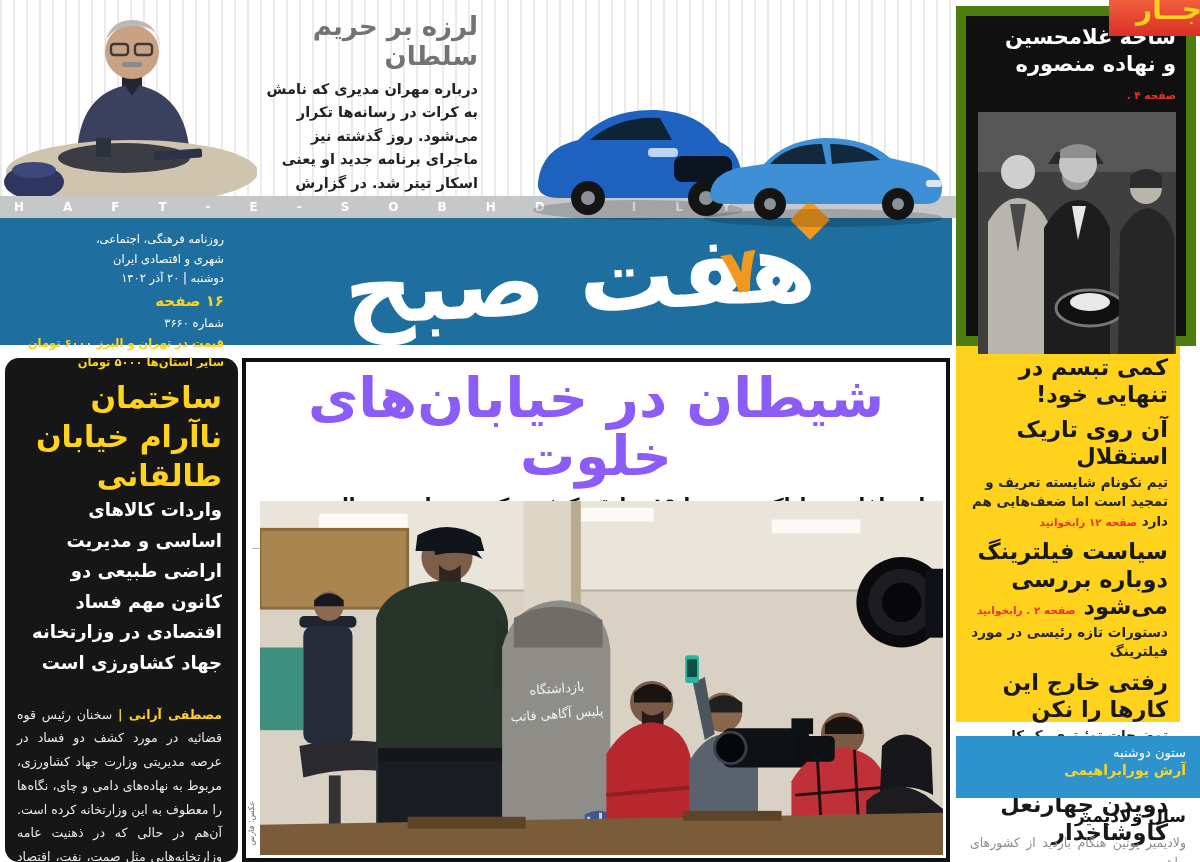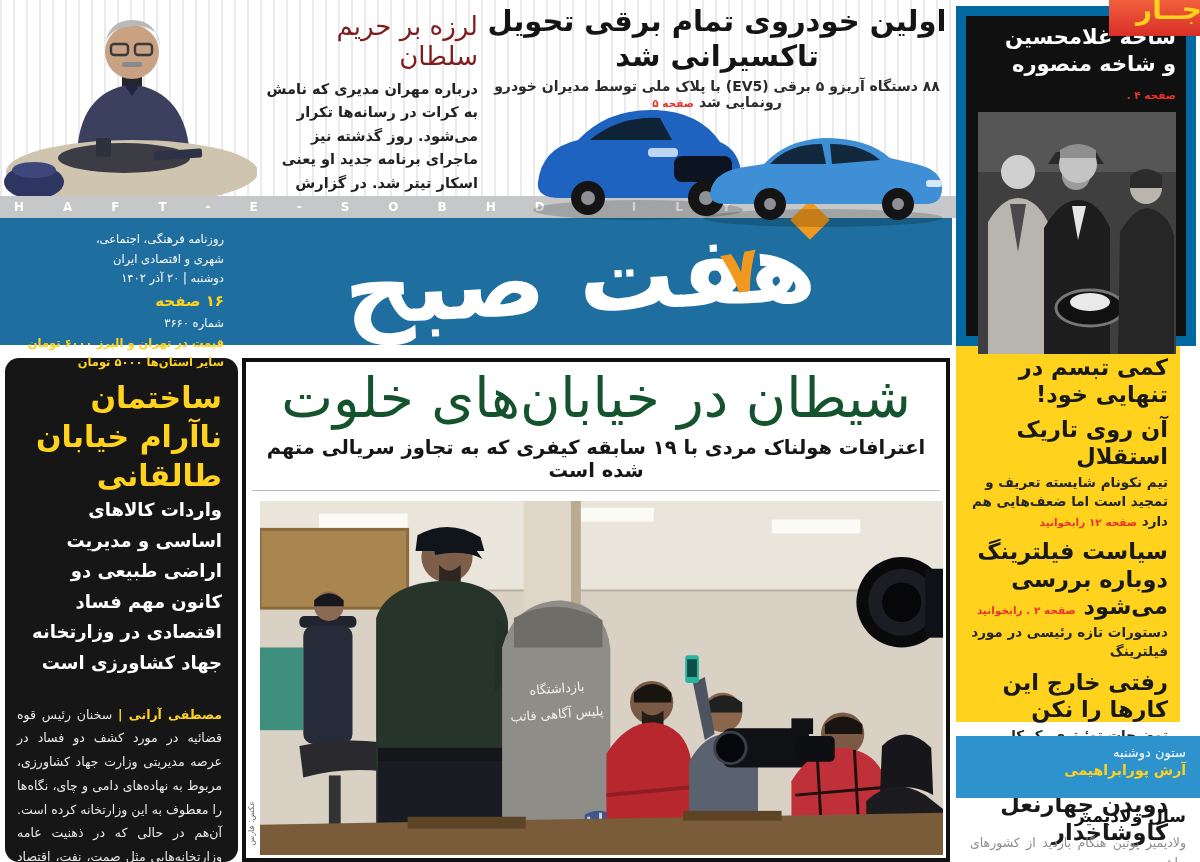--- a/index.html
+++ b/index.html
@@ -5,21 +5,21 @@
   html,body{margin:0;padding:0;background:#9a9a9a;}
   #page{position:relative;width:1200px;height:862px;background:#ffffff;overflow:hidden;
         font-family:"DejaVu Sans",sans-serif;}
   .abs{position:absolute;}
   .rtl{direction:rtl;}
   
   .pinstripes{left:0;top:0;width:958px;height:218px;
     background:repeating-linear-gradient(90deg,#ebebee 0 2px,#ffffff 2px 13px);}
   .presenter{left:4px;top:0;width:253px;height:196px;overflow:hidden;}
   .storyA{left:262px;top:12px;width:216px;height:184px;text-align:right;}
-  .storyA h2{margin:0 0 6px 12px;font-size:26px;font-weight:400;color:#7f1d1d;line-height:1.15;}
+  .storyA h2{margin:0 0 6px 12px;font-size:26px;font-weight:700;color:#737373;line-height:1.15;}
   .storyA p{margin:0;font-size:14.5px;font-weight:600;color:#222;line-height:1.62;}
   .pageref{color:#e8332a;font-size:10.5px;font-weight:700;white-space:nowrap;}
   .storyB{left:486px;top:4px;width:462px;text-align:center;}
   .storyB h2{margin:0;font-size:29px;font-weight:800;color:#141414;line-height:1.2;}
   .storyB p{margin:4px 0 0 0;font-size:14px;font-weight:700;color:#2a2a2a;}
   .cars{left:478px;top:52px;width:472px;height:182px;z-index:3;}
   
   .strip{left:0;top:196px;width:952px;height:22px;background:#c6c7c9;color:#fff;
     font-size:12px;font-weight:700;line-height:22px;letter-spacing:1.45em;
     white-space:nowrap;overflow:hidden;padding-left:14px;z-index:1;}
@@ -28,21 +28,21 @@
   .mastinfo .yellow{color:#ffd21e;font-weight:800;}
   .mastinfo .pages{font-size:15px;}
   .logo{left:250px;top:-14px;width:660px;height:150px;text-align:center;}
   .logo .word{font-size:96px;font-weight:800;color:#ffffff;line-height:150px;
     transform:rotate(-3deg);display:inline-block;letter-spacing:-4px;}
   .logo .seven{position:absolute;right:150px;top:30px;font-size:62px;font-weight:800;
     color:#f0991e;transform:rotate(-10deg);}
   .logo .diamond{position:absolute;right:86px;top:2px;width:28px;height:28px;
     background:#f0991e;transform:rotate(45deg);}
   
-  .photoBox{left:956px;top:6px;width:240px;height:340px;background:#0369a1;padding:10px;box-sizing:border-box;z-index:2;}
+  .photoBox{left:956px;top:6px;width:240px;height:340px;background:#4d7c0f;padding:10px;box-sizing:border-box;z-index:2;}
   .photoBox .inner{width:100%;height:100%;background:#101010;box-sizing:border-box;padding:8px 10px;}
   .photoBox h2{margin:0;color:#fff;font-size:21px;font-weight:800;text-align:right;line-height:1.3;}
   .redtab{left:1109px;top:0;width:120px;height:36px;background:linear-gradient(#f0603c,#d92f27);
     overflow:hidden;z-index:4;text-align:center;}
   .redtab span{color:#ffd21e;font-size:28px;font-weight:800;display:inline-block;transform:translateY(-7px);}
   
   .yellowCol{left:956px;top:346px;width:224px;height:376px;background:#ffd21e;
     box-sizing:border-box;padding:8px 12px 4px 8px;text-align:right;}
   .ystory{margin-bottom:7px;}
   .ystory h3{margin:0;font-size:22.5px;font-weight:800;color:#191919;line-height:1.22;letter-spacing:-0.5px;}
@@ -58,21 +58,21 @@
   
   .blackCol{left:5px;top:358px;width:233px;height:504px;background:#161616;box-sizing:border-box;
     padding:20px 16px 0 12px;text-align:right;overflow:hidden;border-radius:14px;}
   .blackCol h2{margin:0;color:#ffd21e;font-size:30px;font-weight:800;line-height:1.3;letter-spacing:-0.5px;}
   .blackCol .sub{color:#ffffff;font-size:18px;font-weight:700;line-height:1.7;}
   .blackCol .body{margin-top:24px;font-size:12.5px;line-height:1.9;color:#e9e9e9;text-align:justify;}
   .blackCol .body .author{color:#ffd21e;font-weight:800;}
   
   .mainBox{left:242px;top:358px;width:708px;height:504px;border:4px solid #101010;
     background:#fff;box-sizing:border-box;overflow:hidden;}
-  .mainBox h1{margin:8px 10px 0 10px;font-size:55px;font-weight:400;color:#14532d;
+  .mainBox h1{margin:8px 10px 0 10px;font-size:55px;font-weight:700;color:#8b5cf6;
     text-align:center;line-height:1.05;letter-spacing:-2px;}
   .mainBox .sub{margin:8px 10px 0 10px;font-size:19.5px;font-weight:800;color:#161616;text-align:center;}
   .mainBox .rule{margin:8px 6px 0 6px;border-top:1px solid #bbb;}
   .mainPhoto{position:absolute;left:14px;right:3px;top:139px;bottom:3px;overflow:hidden;}
   .vcredit{position:absolute;left:1px;bottom:12px;writing-mode:vertical-rl;transform:rotate(180deg);
     font-size:8px;color:#666;letter-spacing:1px;}
 </style>
 </head>
 <body>
 
@@ -98,25 +98,20 @@
       <ellipse cx="30" cy="170" rx="22" ry="8" fill="#3d477c"></ellipse>
     </svg>
   </div>
 
   <div class="abs storyA rtl">
     <h2>لرزه بر حریم سلطان</h2>
     <p><span>درباره مهران مدیری که نامش به کرات در رسانه‌ها تکرار می‌شود. روز گذشته نیز ماجرای برنامه جدید او یعنی اسکار تیتر شد. در گزارش امروز متن و حواشی اخیر این چهره کمدی را مرور کرده‌ایم</span>
       <span class="pageref">صفحه ۹ . رابخوانید</span></p>
   </div>
 
-  <div class="abs storyB rtl">
-    <h2>اولین خودروی تمام برقی تحویل تاکسیرانی شد</h2>
-    <p><span>۸۸ دستگاه آریزو ۵ برقی (EV5) با پلاک ملی توسط مدیران خودرو رونمایی شد</span>
-      <span class="pageref">صفحه ۵</span></p>
-  </div>
 
   <div class="abs cars">
     <svg width="472" height="182" viewBox="0 0 472 182">
       <ellipse cx="160" cy="158" rx="105" ry="10" fill="rgba(0,0,0,0.18)"></ellipse>
       <path d="M60,130 Q64,96 100,88 Q130,56 178,58 Q222,60 242,90 Q262,98 264,126 Q264,146 246,146 L82,146 Q58,146 60,130 Z" fill="#1f63c0"></path>
       <path d="M112,88 Q140,64 182,66 L194,88 Z" fill="#0e2436"></path>
       <rect x="196" y="104" width="58" height="26" rx="8" fill="#0b1420"></rect>
       <rect x="170" y="96" width="30" height="9" rx="4" fill="#bcd6f2"></rect>
       <circle cx="110" cy="146" r="17" fill="#141414"></circle>
         <circle cx="110" cy="146" r="7" fill="#8d9196"></circle>
@@ -149,21 +144,21 @@
     <div class="abs logo rtl">
       <span class="word">هفت صبح</span>
       <span class="seven">۷</span>
       <span class="diamond"></span>
     </div>
   </div>
 
   <div class="abs photoBox">
     <div class="inner rtl">
       <h2><span>شاخه غلامحسین</span><br>
-        <span>و شاخه منصوره</span>
+        <span>و نهاده منصوره</span>
         <span class="pageref">صفحه ۴ .</span></h2>
       <svg width="198" height="242" viewBox="0 0 198 242" style="margin-top:6px">
         <rect x="0" y="0" width="198" height="242" fill="#3f3f3f"></rect>
         <rect x="0" y="0" width="198" height="60" fill="#565656"></rect>
         <path d="M78,40 L118,40 L126,52 L70,52 Z" fill="#2a2a2a"></path>
         <circle cx="98" cy="64" r="14" fill="#9b9b9b"></circle>
         <circle cx="40" cy="60" r="17" fill="#cfcfcf"></circle>
         <path d="M10,242 L10,110 Q24,86 40,86 Q58,86 70,110 L70,242 Z" fill="#b8b4ae"></path>
         <path d="M32,92 L40,140 L48,92 Z" fill="#4a4a4a"></path>
         <circle cx="100" cy="52" r="19" fill="#c4c4c4"></circle>

